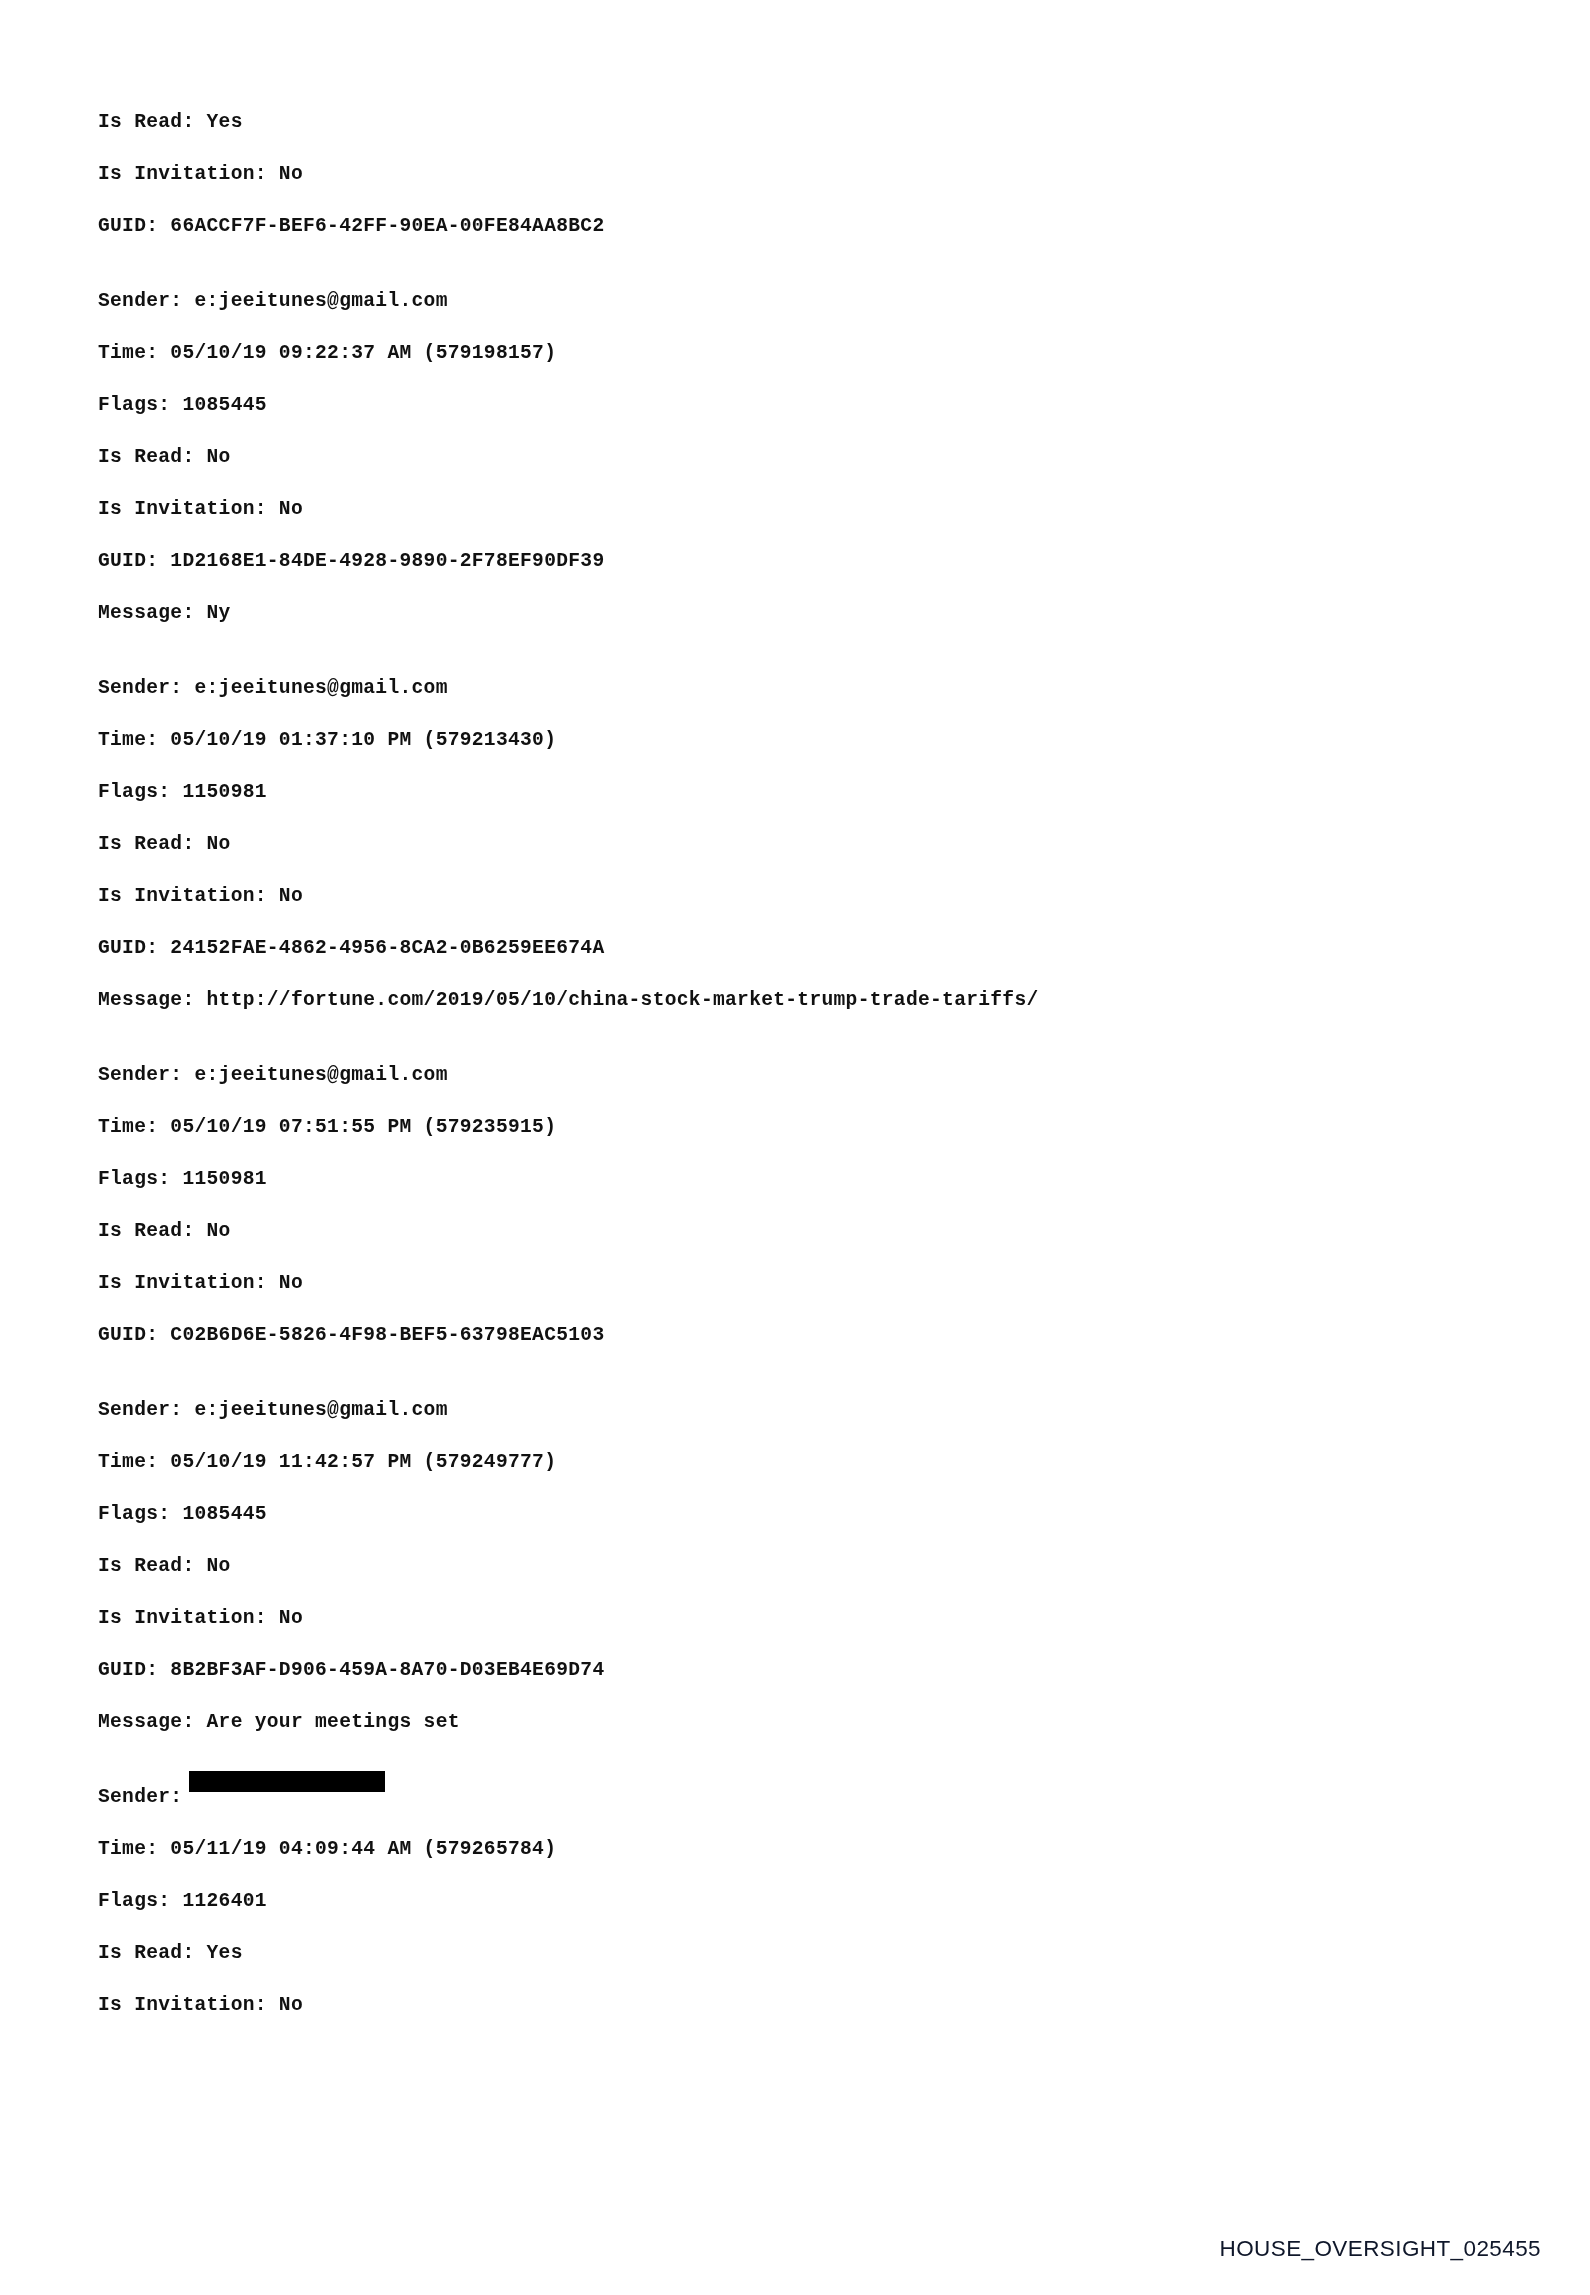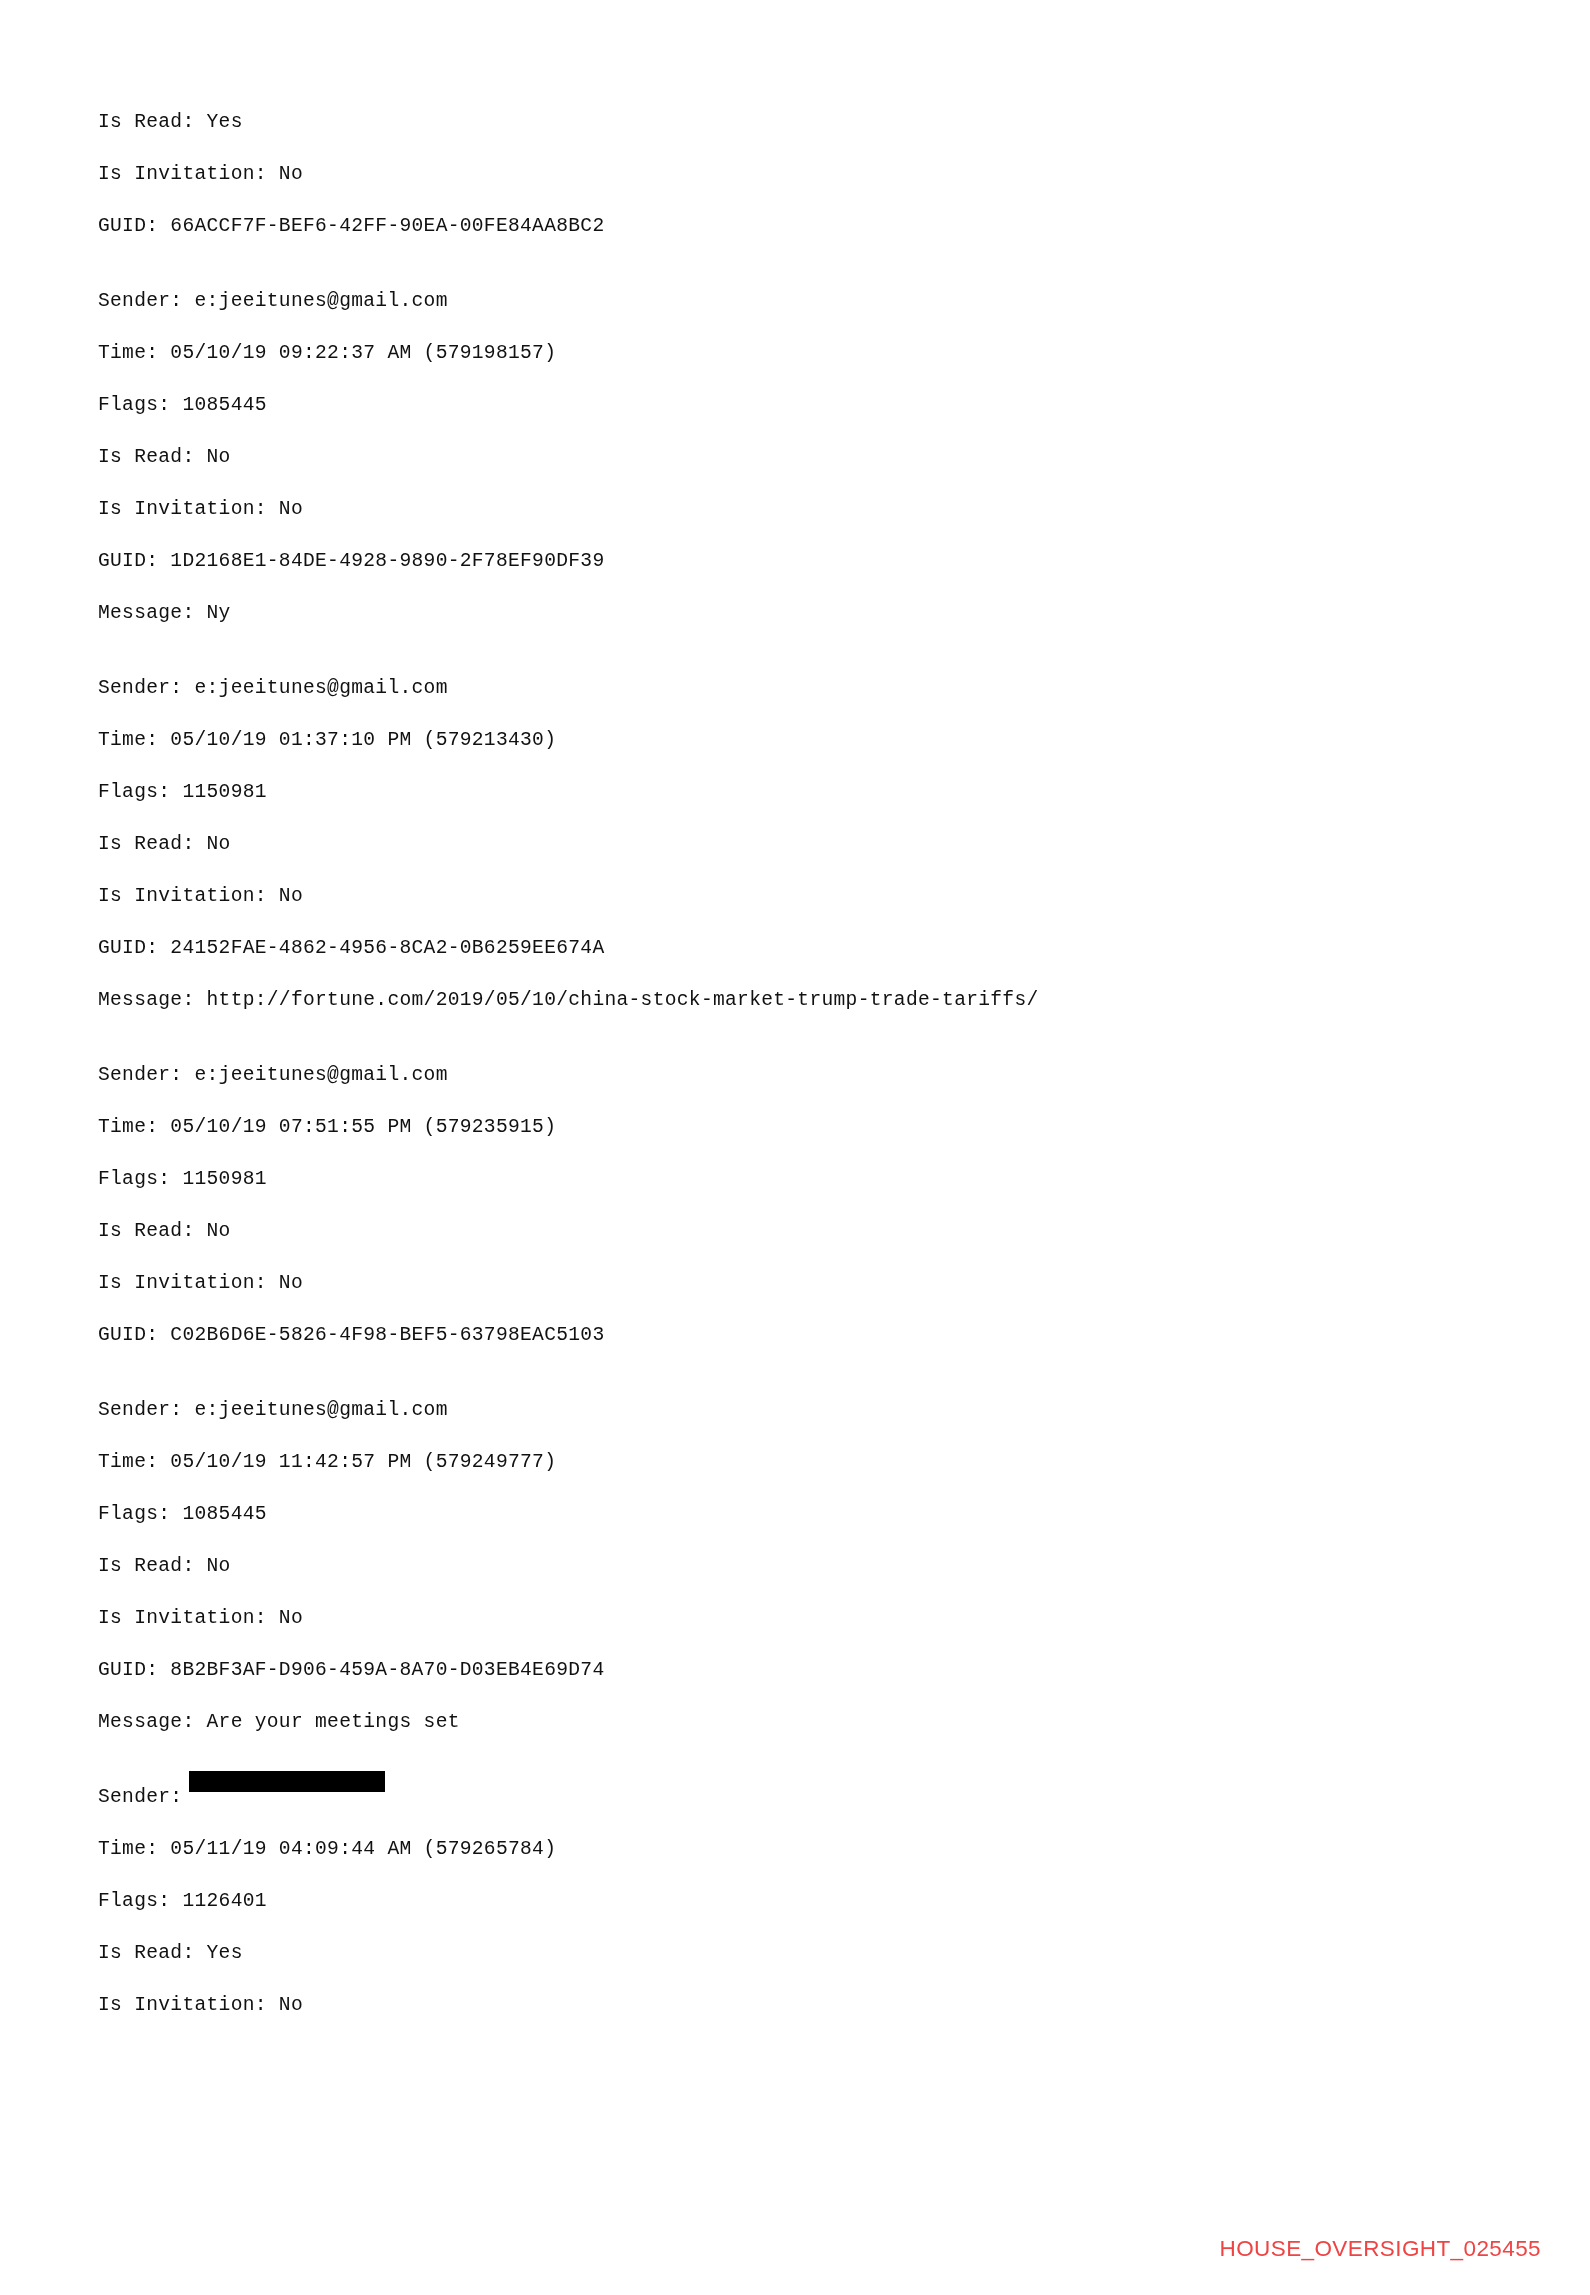--- a/index.html
+++ b/index.html
@@ -20,20 +20,21 @@
     left: 0; top: 0;
     width: 1591px;
     height: 2295px;
     background: #ffffff;
   }
   .content {
     position: absolute;
     left: 98px;
     top: 96px;
     width: 1412px;
+    font-weight: bold;
   }
   .record {
     margin-bottom: 23px;
   }
   .line {
     font-size: 19.6px;
     line-height: 52px;
     letter-spacing: 0.3px;
     color: #111111;
     white-space: pre-wrap;
@@ -59,21 +60,21 @@
     margin-left: 6.4px;
     vertical-align: middle;
   }
   .footer {
     position: absolute;
     right: 50px;
     bottom: 33px;
     font-family: "Liberation Sans", sans-serif;
     font-size: 22.5px;
     letter-spacing: 0.4px;
-    color: #ef4444;
+    color: #0f172a;
   }
 </style>
 </head>
 <body>
 
 <div class="page">
   <div class="content">
 
     <div class="record">
       <div class="line">Is Read: Yes</div>

